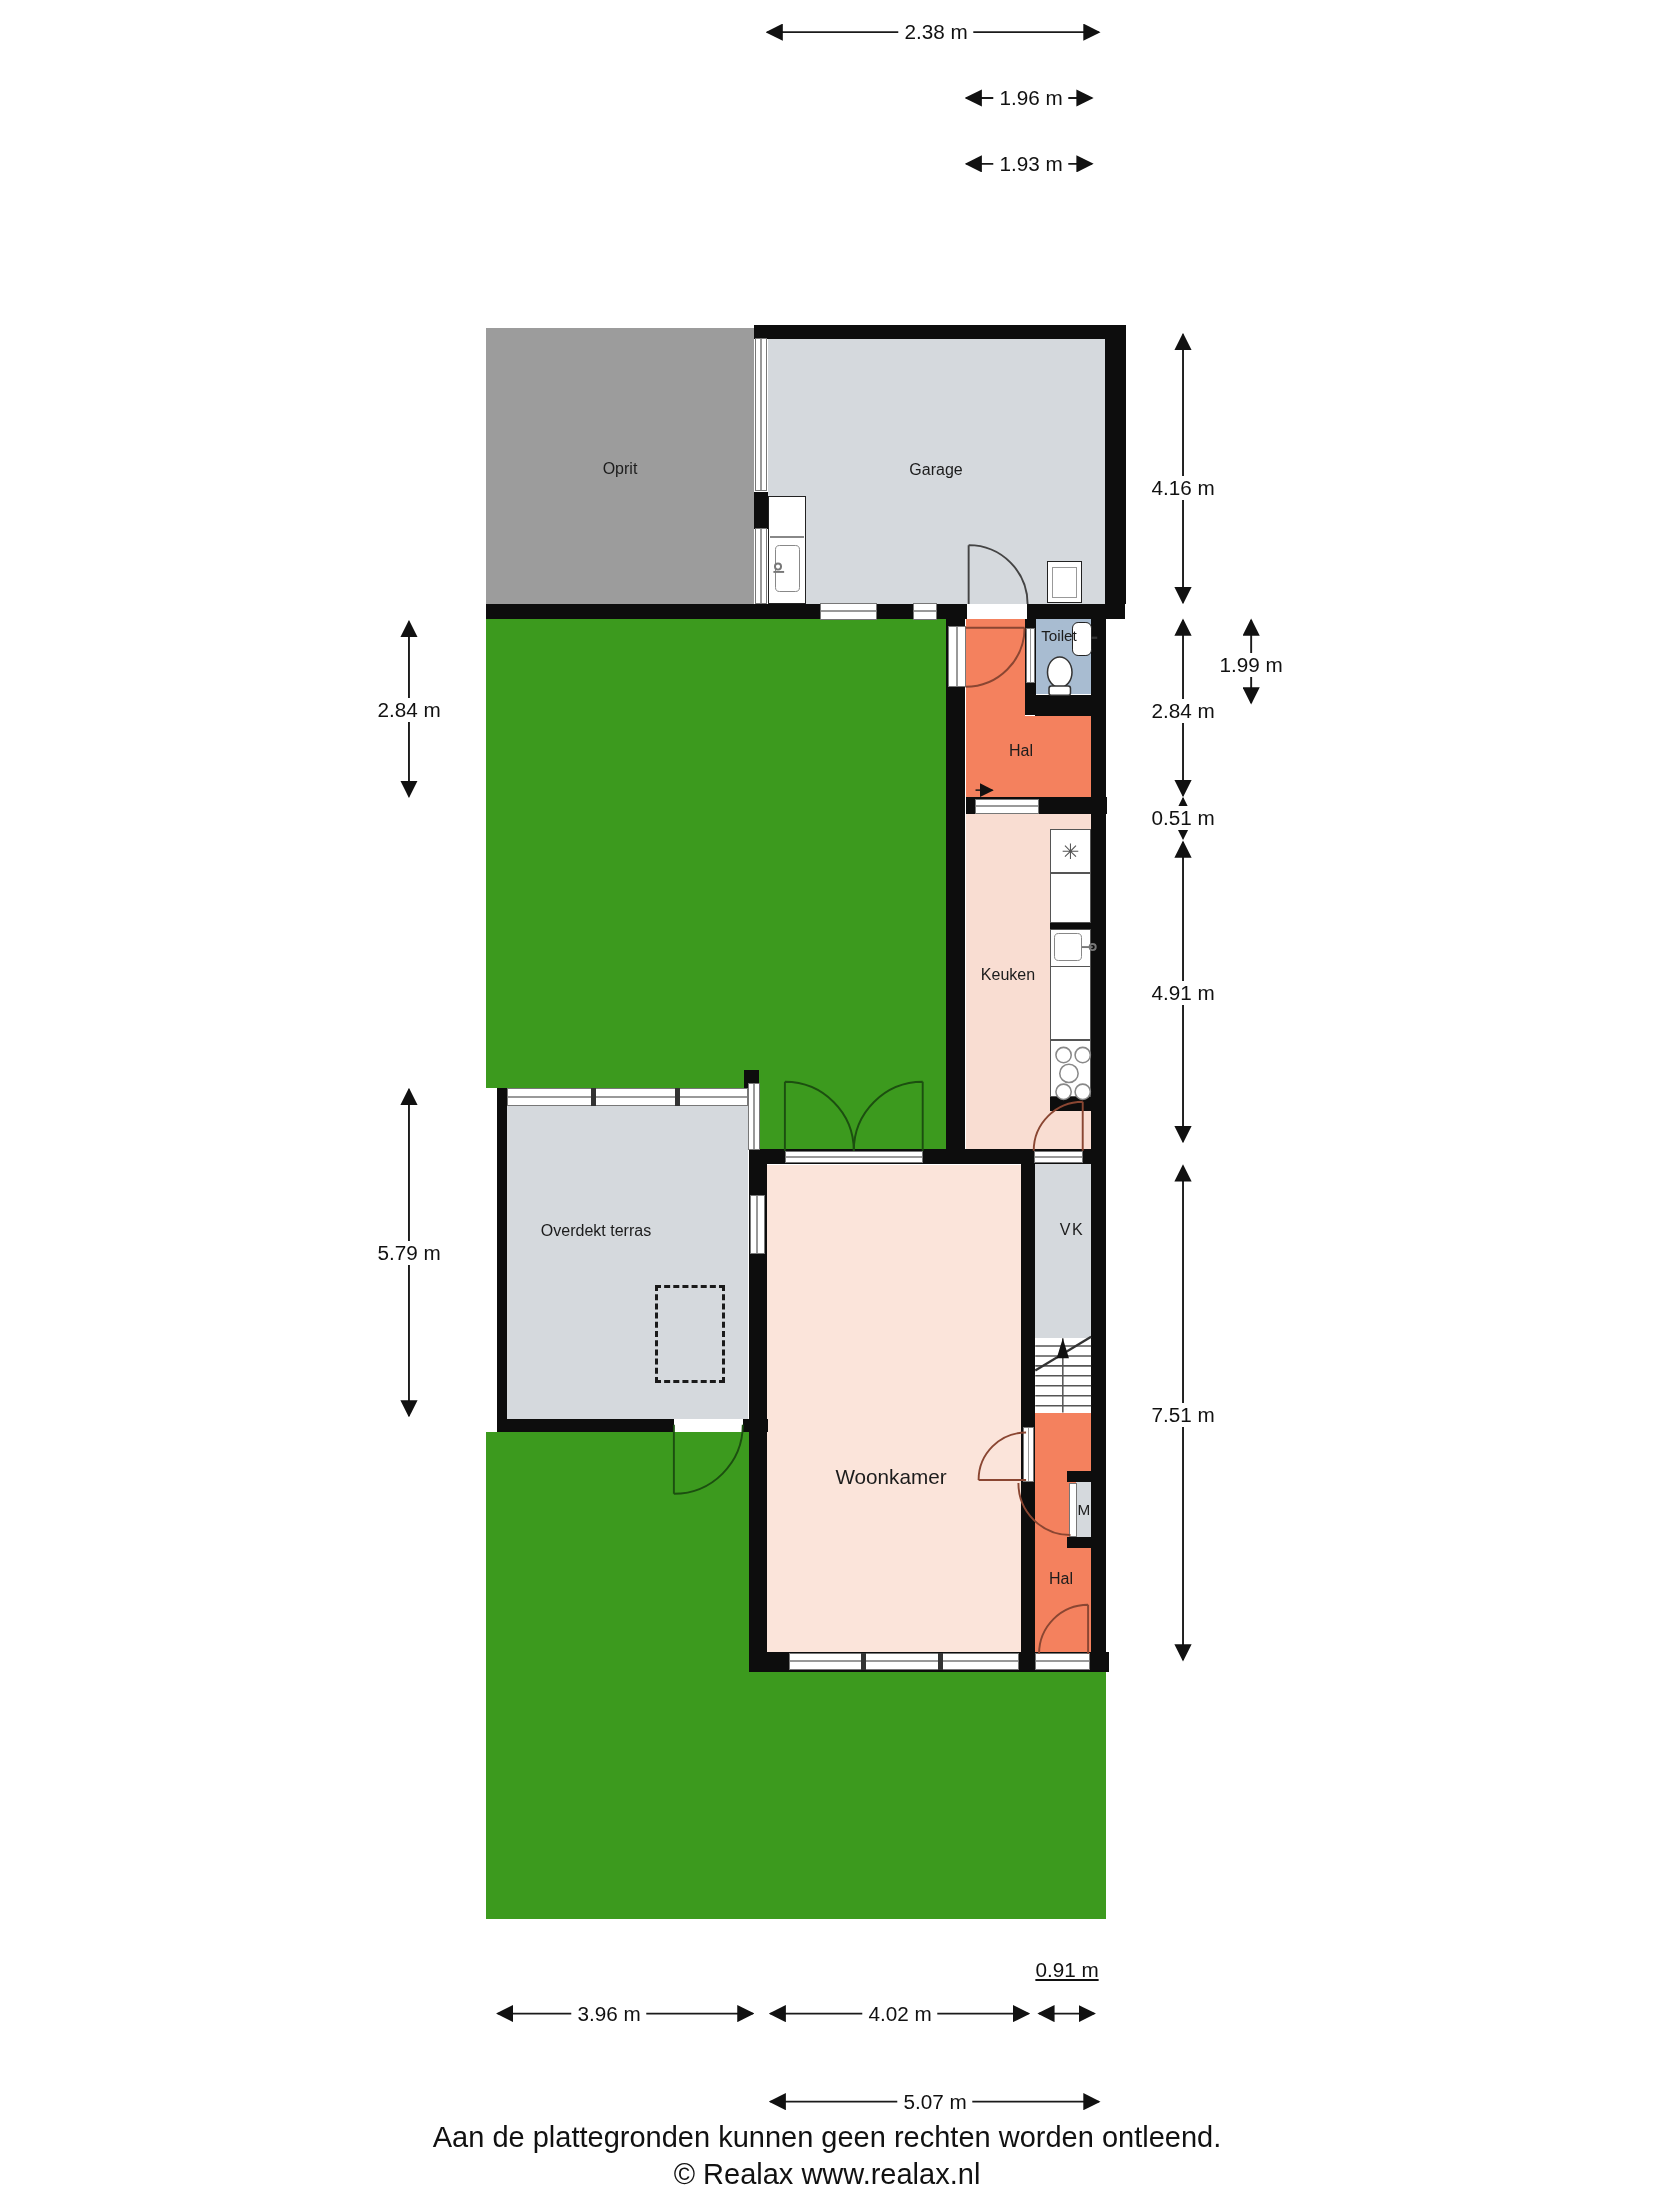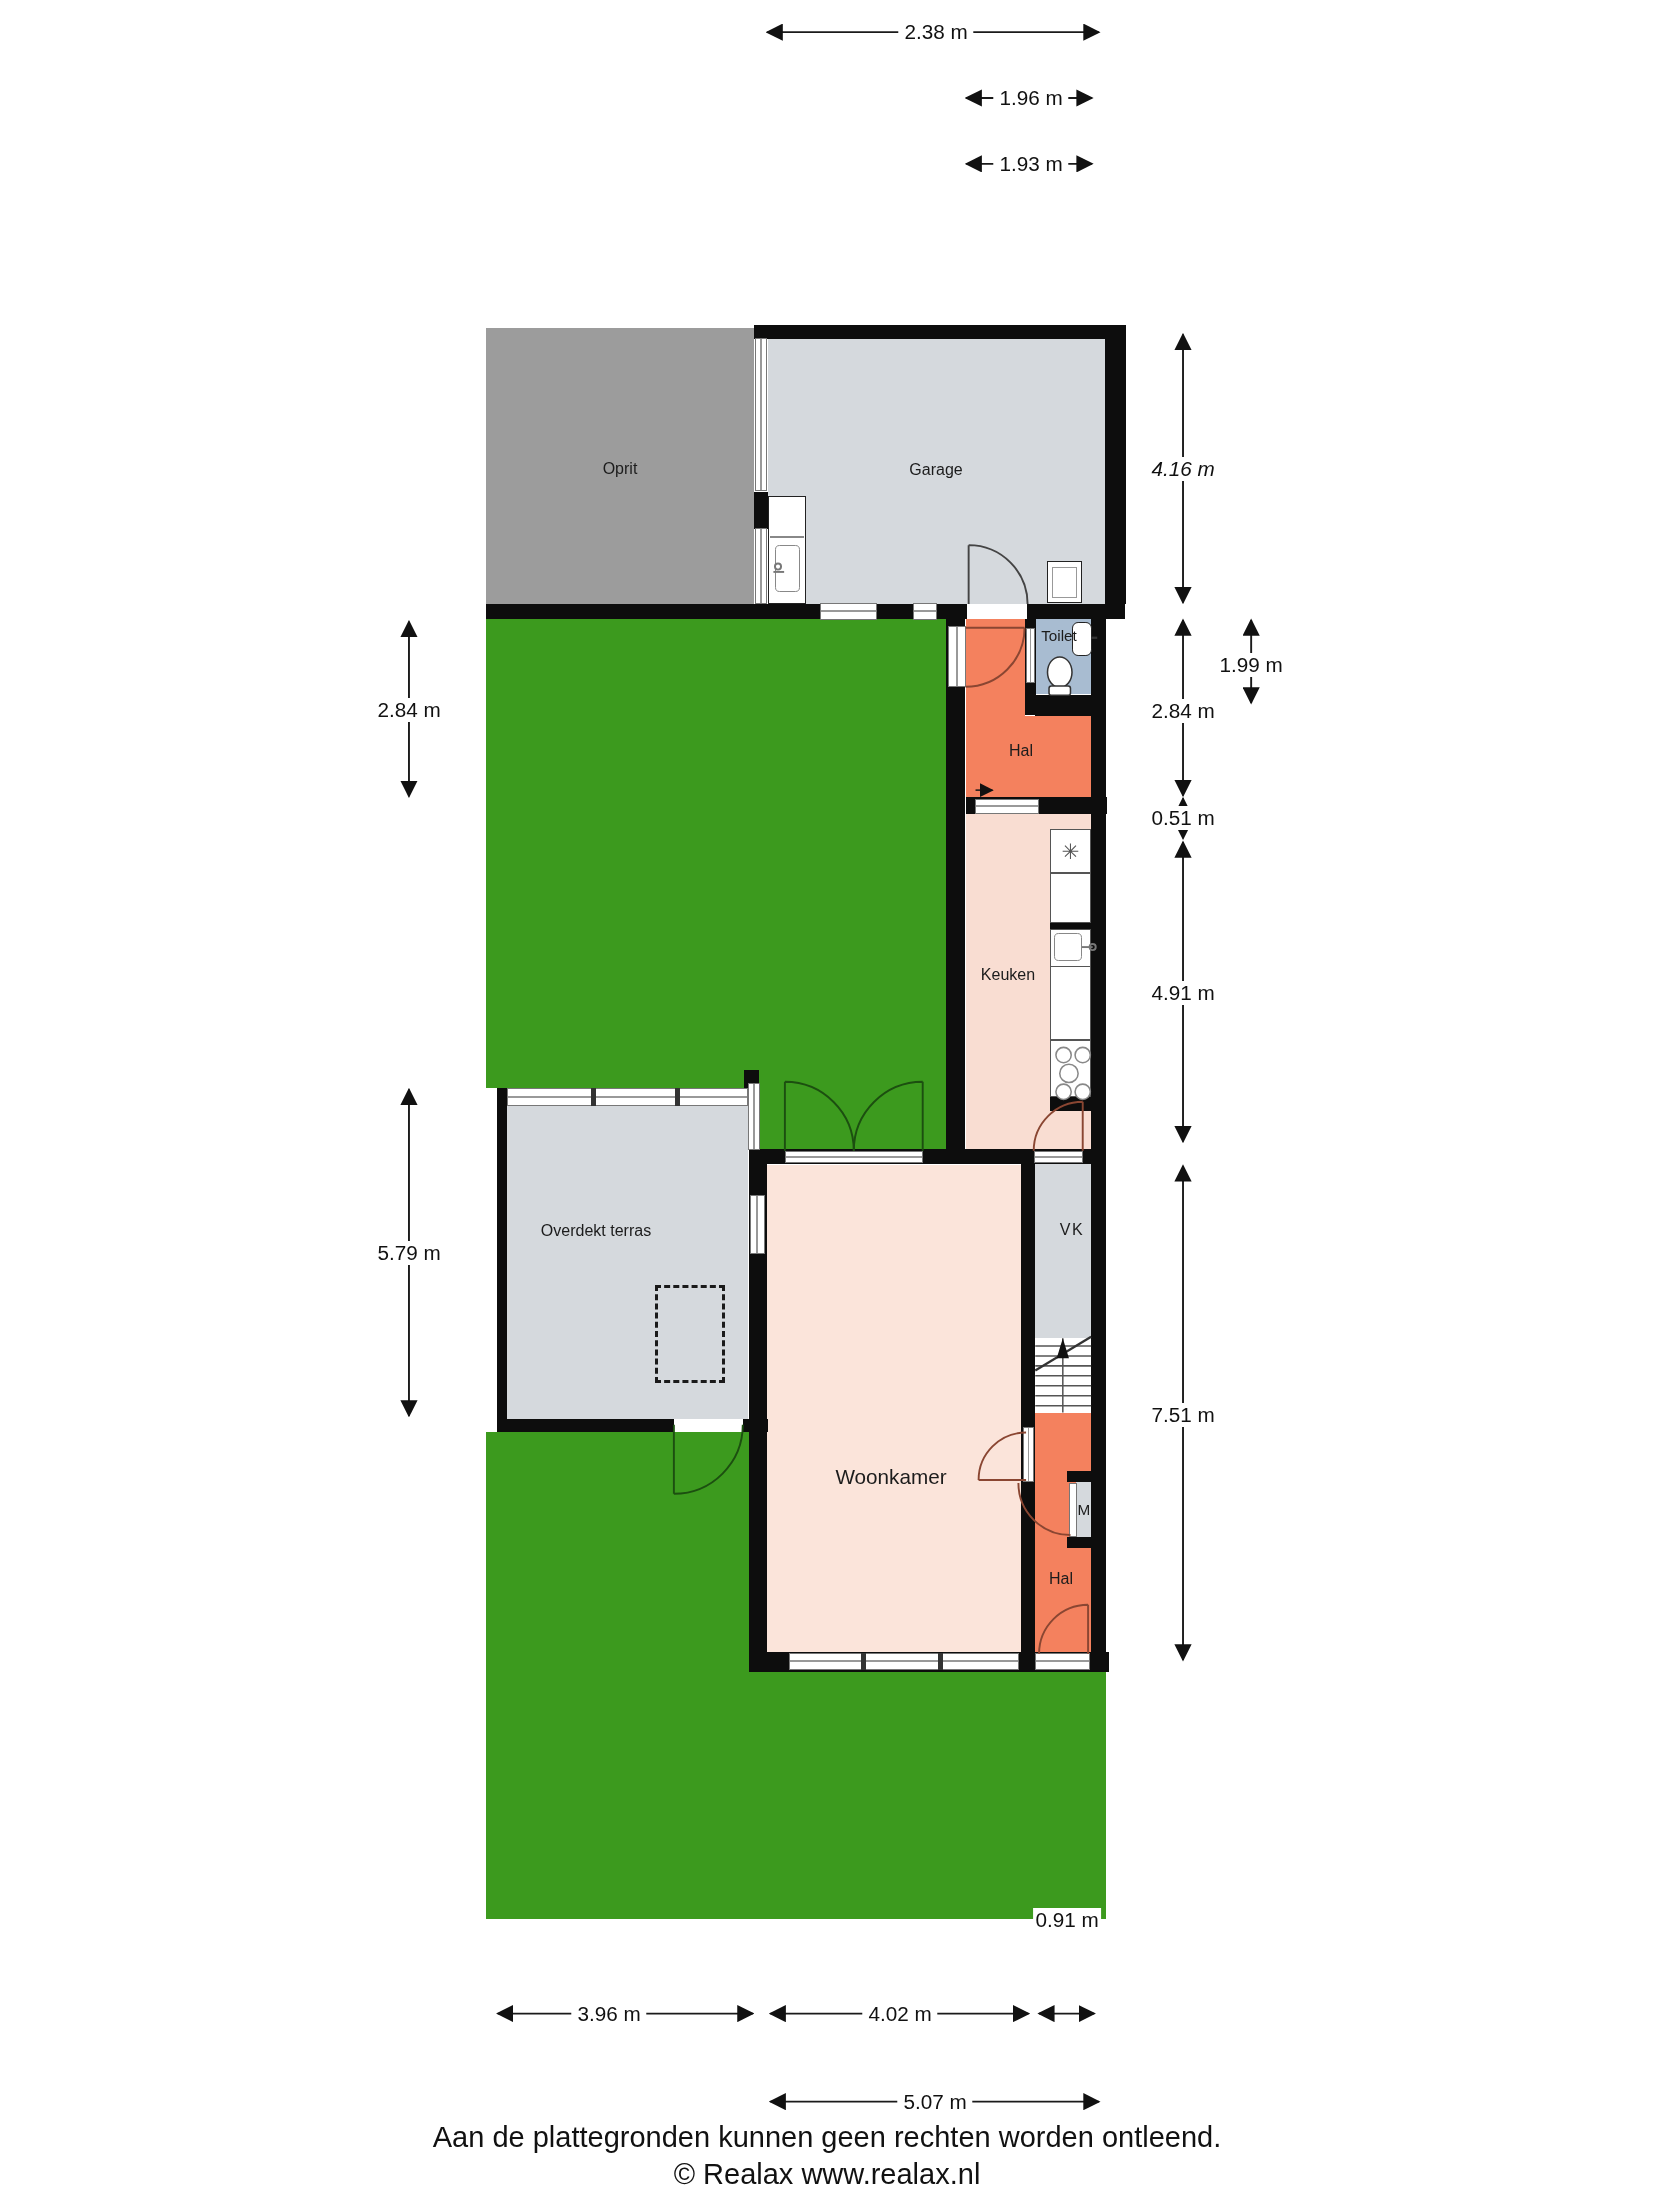--- a/index.html
+++ b/index.html
@@ -184,30 +184,30 @@
   <div class="rlabel" style="left:1021px;top:751px;">Hal</div>
   <div class="rlabel" style="left:1008px;top:975px;">Keuken</div>
   <div class="rlabel" style="left:596px;top:1231px;">Overdekt terras</div>
   <div class="rlabel fs27" style="left:891px;top:1477px;">Woonkamer</div>
   <div class="rlabel" style="left:1072px;top:1230px;letter-spacing:1.5px;">VK</div>
   <div class="rlabel" style="left:1061px;top:1579px;">Hal</div>
 
   <div class="dim" style="left:936px;top:32px;">2.38 m</div>
   <div class="dim" style="left:1031px;top:98px;">1.96 m</div>
   <div class="dim" style="left:1031px;top:164px;">1.93 m</div>
-  <div class="dim" style="left:1183px;top:469px;font-style:italic;">4.16 m</div>
+  <div class="dim" style="left:1183px;top:488px;">4.16 m</div>
   <div class="dim" style="left:1183px;top:711px;">2.84 m</div>
   <div class="dim" style="left:1251px;top:665px;">1.99 m</div>
   <div class="dim" style="left:1183px;top:818px;padding:0 3.1px;">0.51 m</div>
   <div class="dim" style="left:1183px;top:993px;">4.91 m</div>
   <div class="dim" style="left:1183px;top:1415px;">7.51 m</div>
   <div class="dim" style="left:409px;top:710px;">2.84 m</div>
   <div class="dim" style="left:409px;top:1253px;">5.79 m</div>
   <div class="dim" style="left:609px;top:2014px;">3.96 m</div>
   <div class="dim" style="left:900px;top:2014px;">4.02 m</div>
-  <div class="dim" style="left:1067px;top:1920px;padding:0 2.3px;">0.91 m</div>
+  <div class="dim" style="left:1067px;top:1970px;padding:0 2.3px;text-decoration:underline;">0.91 m</div>
   <div class="dim" style="left:935px;top:2102px;">5.07 m</div>
 
   <div class="footer" style="top:2121px;">Aan de plattegronden kunnen geen rechten worden ontleend.</div>
   <div class="footer" style="top:2158px;">© Realax www.realax.nl</div>
 
 </div>
 
 
 </body></html>

